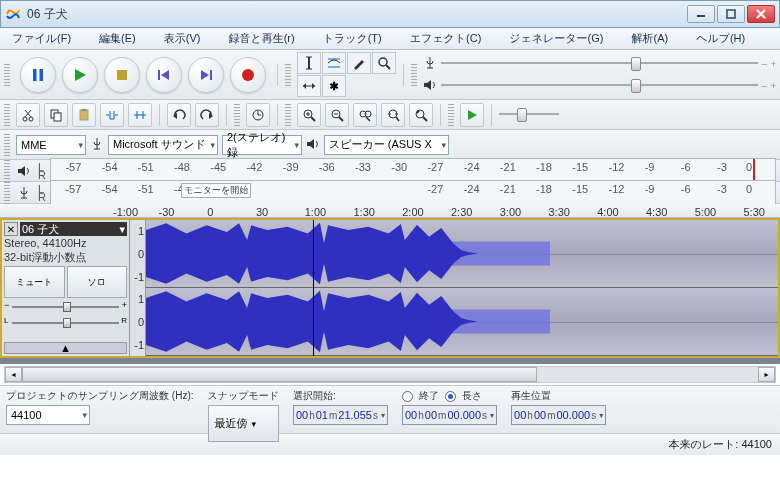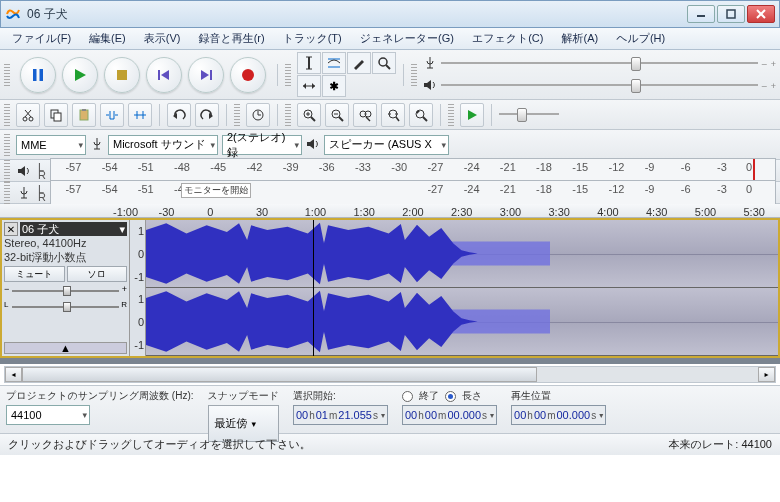--- a/index.html
+++ b/index.html
@@ -7,21 +7,21 @@
 
 
 .titlebar { height: 28px; background: linear-gradient(to bottom, #e8f0f8, #cfe0f0); display: flex; align-items: center; padding: 0 4px; border: 1px solid #7a9cbf; }
 .titlebar .icon { width: 16px; height: 16px; margin-right: 6px; }
 .titlebar .title { flex: 1; color: #2a3a4a; font-size: 12px; }
 .winbtns { display: flex; gap: 2px; }
 .winbtn { width: 28px; height: 18px; border: 1px solid #8aa; background: linear-gradient(#f0f5fa,#d5e5f5); border-radius: 2px; display: flex; align-items: center; justify-content: center; font-size: 10px; }
 .winbtn.close { background: linear-gradient(#f08080,#d04040); border-color: #b03030; color: #fff; font-weight: bold; }
 
 
-.menubar { height: 22px; background: linear-gradient(#f6f9fc,#e4ecf4); border-bottom: 1px solid #b0c0d0; display: flex; align-items: center; padding: 0 6px; gap: 6px; }
+.menubar { height: 22px; background: linear-gradient(#f6f9fc,#e4ecf4); border-bottom: 1px solid #b0c0d0; display: flex; align-items: center; padding: 0 6px; gap: 16px; }
 .menuitem { padding: 2px 6px; color: #1a2a4a; cursor: default; }
 
 
 .toolrow { background: linear-gradient(#f4f6f8,#e6eaee); border-bottom: 1px solid #c0c8d0; display: flex; align-items: center; padding: 2px 4px; gap: 4px; min-height: 30px; }
 .grip { width: 6px; height: 22px; background: repeating-linear-gradient(to bottom, #aaa 0 1px, transparent 1px 3px); margin-right: 2px; }
 .sep { width: 1px; height: 22px; background: #c0c8d0; margin: 0 3px; }
 
 
 .transport { display: flex; gap: 6px; padding: 4px; }
 .tbtn { width: 36px; height: 36px; border-radius: 50%; background: radial-gradient(circle at 30% 30%, #fff, #e0e6ec); border: 1px solid #bcc; display: flex; align-items: center; justify-content: center; box-shadow: 0 1px 2px rgba(0,0,0,0.15); }
@@ -54,21 +54,21 @@
 .playhead-tri { position: absolute; top: 16px; width: 0; height: 0; border-left: 5px solid transparent; border-right: 5px solid transparent; border-top: 8px solid #2a2; transform: translateX(-5px); }
 
 
 .trackarea { display: flex; height: 140px; border: 2px solid #ccaa33; background: #9999aa; }
 .trackhead { width: 128px; background: #dde2e8; border-right: 1px solid #999; display: flex; flex-direction: column; padding: 2px; gap: 2px; }
 .trackhead-top { display: flex; align-items: center; gap: 2px; }
 .closebox { width: 14px; height: 14px; background: #ddd; border: 1px solid #888; display: flex; align-items: center; justify-content: center; font-size: 10px; }
 .trackname { flex: 1; height: 14px; background: #333; color: #fff; font-size: 9px; padding: 0 2px; display: flex; align-items: center; justify-content: space-between; }
 .trackinfo { font-size: 9px; color: #333; line-height: 11px; }
 .mutesolo { display: flex; gap: 2px; }
-.mutesolo .btn-flat { flex: 1; font-size: 9px; justify-content: center; height: 16px; }
+.mutesolo .btn-flat { flex: 1; font-size: 9px; justify-content: center; height: 32px; }
 .panslider { height: 14px; position: relative; }
 .gainslider { height: 14px; position: relative; }
 .tslider { position: absolute; left: 8px; right: 8px; top: 6px; height: 2px; background: #888; }
 .tthumb { position: absolute; top: 2px; width: 8px; height: 10px; background: linear-gradient(#fff,#bbb); border: 1px solid #666; }
 .collapse { height: 12px; background: #ccd; border: 1px solid #999; display: flex; align-items: center; justify-content: center; margin-top: auto; }
 
 .waves { flex: 1; display: flex; flex-direction: column; position: relative; background: #b8b8c8; }
 .channel { flex: 1; position: relative; border-bottom: 1px solid #666; background: linear-gradient(to bottom, #c0c0d0, #a8a8bc 50%, #c0c0d0); overflow: hidden; }
 .channel .zero { position: absolute; left: 0; right: 0; top: 50%; height: 1px; background: #8888a0; }
 .wave { position: absolute; left: 0; top: 0; bottom: 0; background: #3030c0; clip-path: polygon(0% 15%, 5% 5%, 10% 20%, 15% 8%, 20% 18%, 23% 5%, 25% 30%, 26% 8%, 30% 15%, 35% 10%, 40% 20%, 43% 4%, 44% 35%, 45% 8%, 50% 15%, 55% 10%, 60% 20%, 63% 6%, 64% 30%, 67% 7%, 70% 25%, 73% 12%, 76% 35%, 78% 45%, 80% 48%, 82% 50%, 100% 50%, 100% 50%, 82% 50%, 80% 52%, 78% 55%, 76% 65%, 73% 88%, 70% 75%, 67% 93%, 64% 70%, 63% 94%, 60% 80%, 55% 90%, 50% 85%, 45% 92%, 44% 65%, 43% 96%, 40% 80%, 35% 90%, 30% 85%, 26% 92%, 25% 70%, 23% 95%, 20% 82%, 15% 92%, 10% 80%, 5% 95%, 0% 85%); }
@@ -132,22 +132,22 @@
       </div>
   </div>
 </div>
 
 <div class="menubar">
   <div class="menuitem">ファイル(F)</div>
   <div class="menuitem">編集(E)</div>
   <div class="menuitem">表示(V)</div>
   <div class="menuitem">録音と再生(r)</div>
   <div class="menuitem">トラック(T)</div>
+  <div class="menuitem">エフェクト(C)</div>
   <div class="menuitem">ジェネレーター(G)</div>
-  <div class="menuitem">エフェクト(C)</div>
   <div class="menuitem">解析(A)</div>
   <div class="menuitem">ヘルプ(H)</div>
 </div>
 
 <div class="toolrow" style="height:50px">
   <div class="grip"></div>
   <div class="transport">
     <div class="tbtn">
         <svg viewBox="0 0 16 16">
           <rect x="3" y="2" width="3.5" height="12" fill="#1560d0"></rect>
@@ -586,15 +586,14 @@
       <span>00</span>
         <span class="unit">m</span>
       <span>00.000</span>
         <span class="unit">s</span>
       <span class="dd-arrow">▾</span>
     </div>
   </div>
 </div>
 
 <div class="statusbar">
-  <span>クリックおよびドラッグしてオーディオを選択して下さい。</span>
   <span class="right">本来のレート: 44100</span>
 </div>
 
 </body></html>

